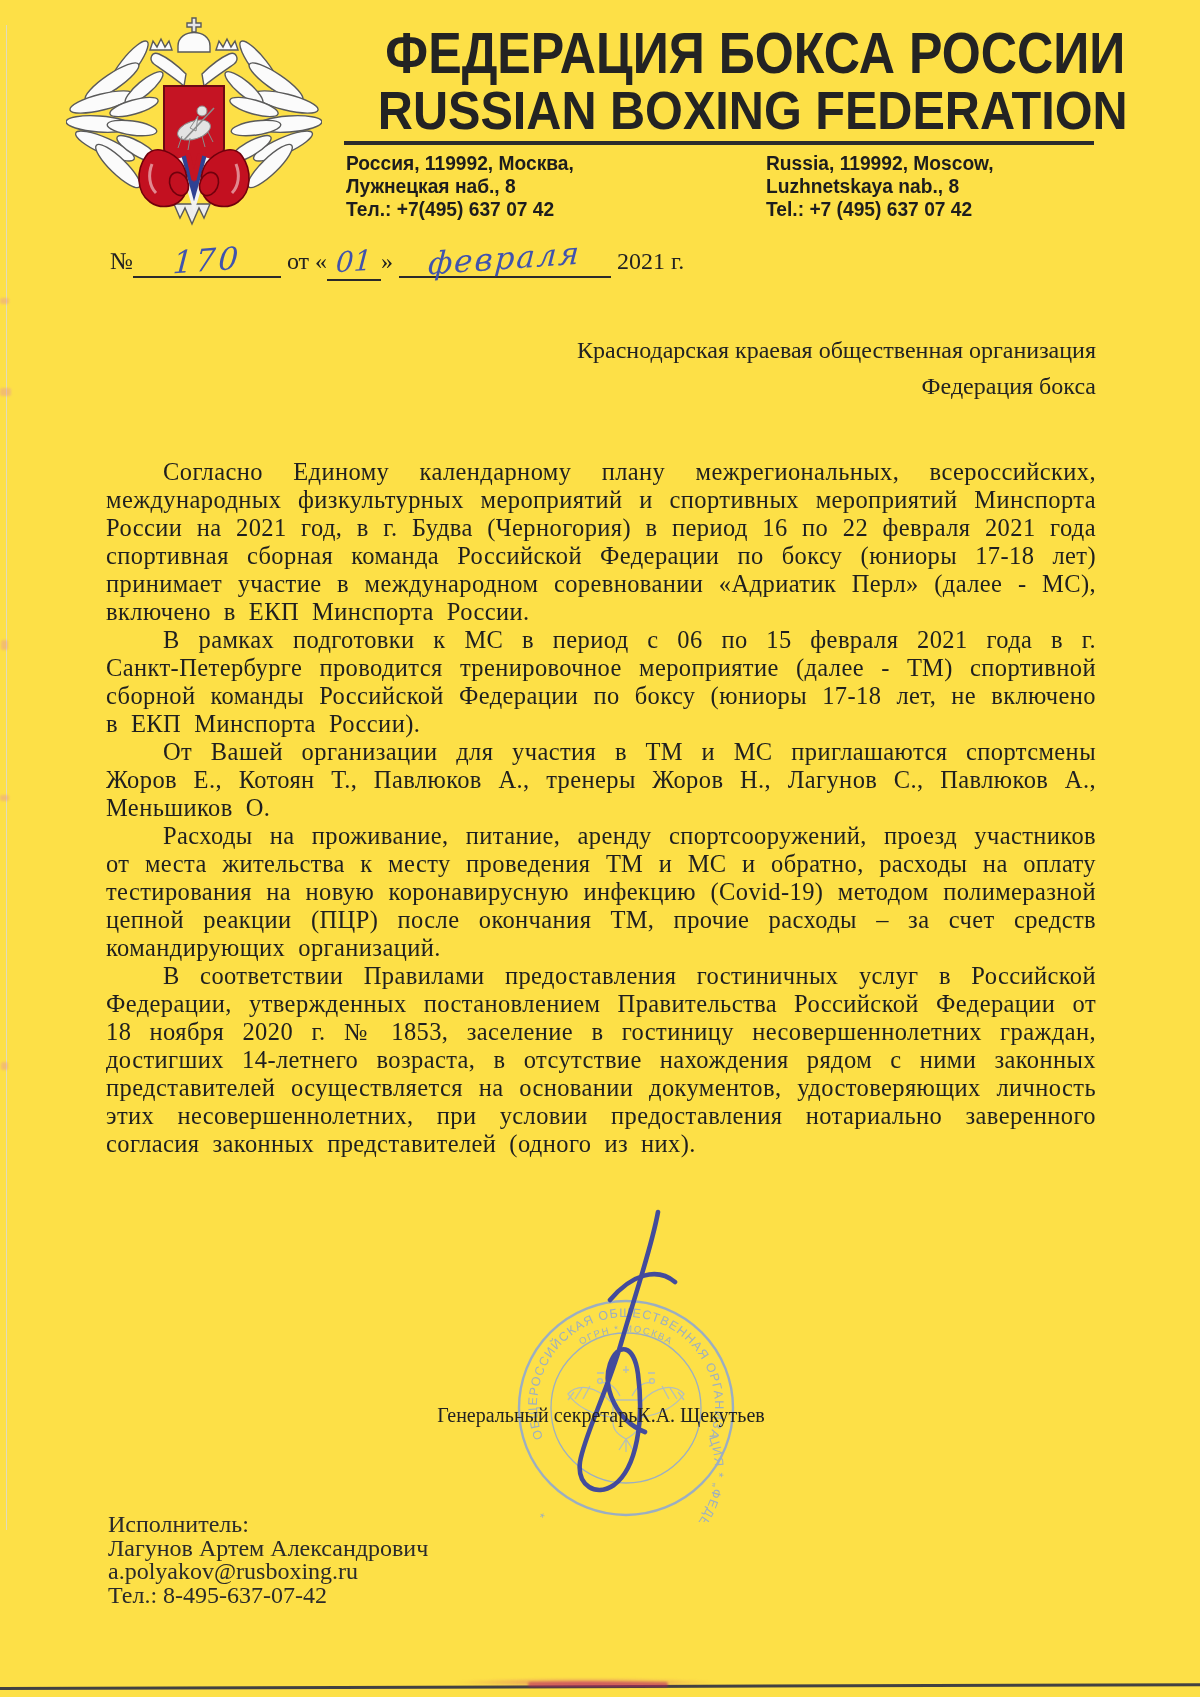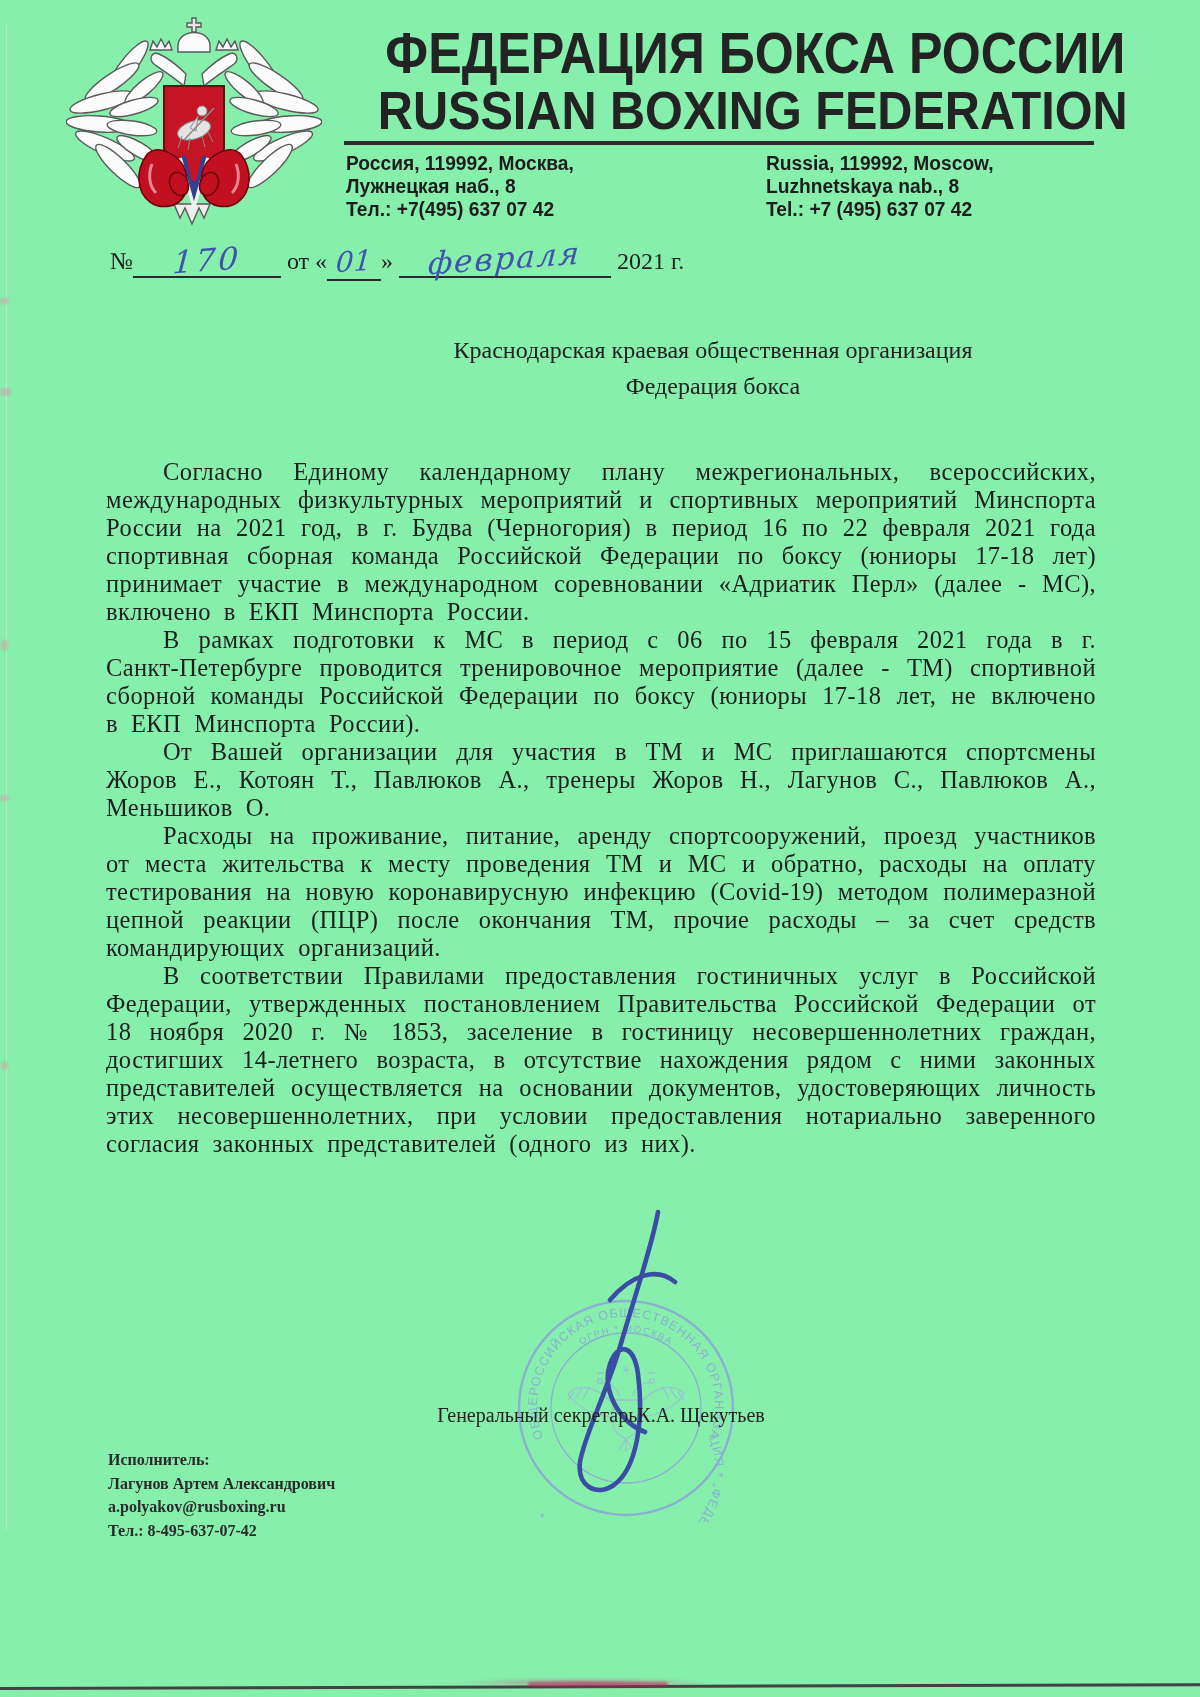--- a/index.html
+++ b/index.html
@@ -1,19 +1,19 @@
 <!DOCTYPE html>
 <html><head>
 <meta charset="utf-8">
 <style>
   html,body{margin:0;padding:0;background:#e9e9e9;}
   .page{
     position:relative;
     width:1200px;height:1697px;
-    background:#86efac;
+    background:#fde047;
     overflow:hidden;
     font-family:"Liberation Serif", serif;
     color:#1e1e1e;
     margin:0 auto;
   }
   .abs{position:absolute;}
 
   
   .hdr-right{left:340px;top:24px;width:756px;text-align:center;}
   .title-ru{
@@ -44,37 +44,37 @@
   .hand{
     font-family:"DejaVu Serif", serif;font-style:italic;
     color:#4053ad;display:inline-block;
     transform:rotate(-4deg) skewX(-8deg);
   }
   .hand-num{font-size:31px;position:relative;top:-4px;letter-spacing:3px;}
   .hand-day{font-size:28px;position:relative;top:-4px;}
   .hand-month{font-size:31px;position:relative;top:-6px;letter-spacing:2px;}
 
   
-  .recipient{left:330px;top:332px;width:766px;text-align:center;
+  .recipient{left:330px;top:332px;width:766px;text-align:right;
     font-size:24px;line-height:36px;color:#222;}
 
   
   .body-text{left:106px;top:458px;width:990px;}
   .body-text p{
     margin:0;text-align:justify;text-indent:57px;
     font-size:24.5px;line-height:28px;color:#1f1f1f;
     letter-spacing:.4px;word-spacing:6.5px;
   }
 
   
   .signoff{left:106px;top:1404px;width:990px;display:flex;justify-content:center;
     font-size:20px;color:#222;}
 
   
-  .executor{left:108px;top:1448px;font-size:16px;line-height:23.5px;color:#2a2a2a;font-weight:bold;}
+  .executor{left:108px;top:1513px;font-size:24px;line-height:23.5px;color:#2a2a2a;}
 
   
   .stamp-svg{left:512px;top:1294px;opacity:.85;}
   .sig-svg{left:540px;top:1204px;}
 
   
   .scan-edge{left:6px;top:25px;width:1px;height:1505px;background:#dadada;opacity:.8;}
   .scan-bottom{left:-6px;top:1687px;width:1215px;height:3px;background:#424242;
     transform:rotate(-.18deg);transform-origin:left center;}
   .pink-smudge{left:455px;top:1678px;width:260px;height:9px;

